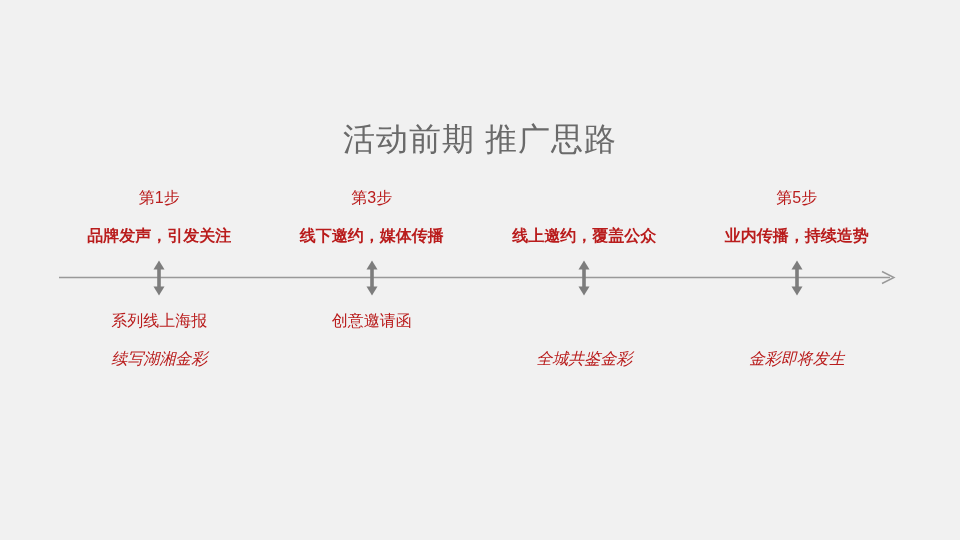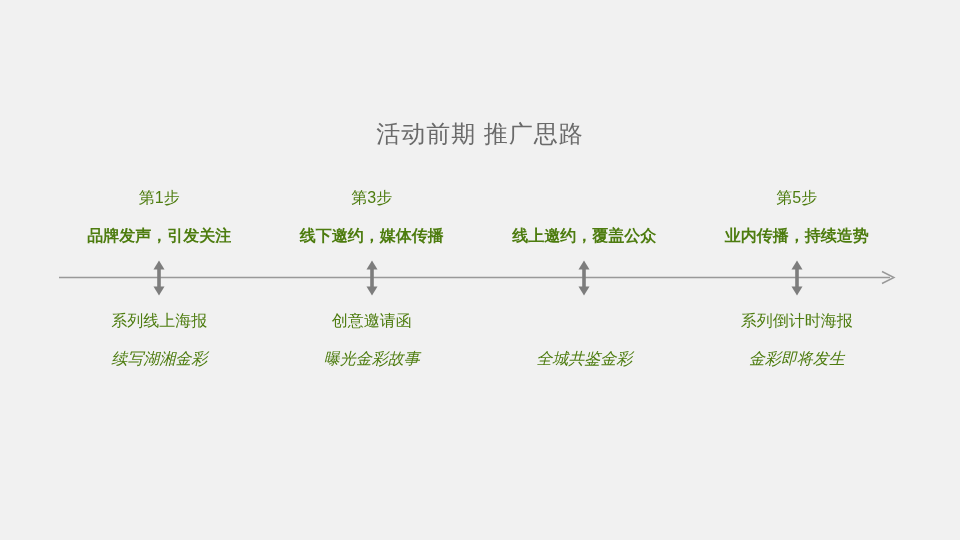--- a/index.html
+++ b/index.html
@@ -17,21 +17,21 @@
     background: #f1f1f1;
     overflow: hidden;
   }
   .title {
     position: absolute;
     top: 118px;
     left: 0;
     width: 100%;
     margin: 0;
     text-align: center;
-    font-size: 24px;
+    font-size: 32px;
     font-weight: 400;
     letter-spacing: 1px;
     color: #6a6a6a;
   }
   .timeline {
     position: absolute;
     left: 53px;
     top: 180px;
     width: 850px;
     height: 210px;
@@ -42,21 +42,21 @@
     left: 0;
     top: 86px;
     width: 850px;
     height: 24px;
     z-index: 1;
   }
   .col {
     position: relative;
     flex: 1 1 0;
     text-align: center;
-    color: #4d7c0f;
+    color: #b91c1c;
     font-size: 16px;
     line-height: 20px;
   }
   .step-label   { position: absolute; top: 8px;   left: 0; width: 100%; }
   .headline     { position: absolute; top: 46px;  left: 0; width: 100%; white-space: nowrap; font-weight: bold; }
   .varrow       { position: absolute; top: 80px;  left: 50%; transform: translateX(-50%); z-index: 2; }
   .item1        { position: absolute; top: 131px; left: 0; width: 100%; }
   .item2        { position: absolute; top: 169px; left: 0; width: 100%; font-style: italic; }
 </style>
 </head>
@@ -88,39 +88,37 @@
 
     <div class="col">
       <div class="step-label">第3步</div>
       <div class="headline">线下邀约，媒体传播</div>
       <svg class="varrow" width="16" height="36" viewBox="0 0 16 36" xmlns="http://www.w3.org/2000/svg">
         <line x1="8" y1="8" x2="8" y2="28" stroke="#7d7d7d" stroke-width="3.6"></line>
         <polygon points="8,0.5 2.5,9.5 13.5,9.5" fill="#7d7d7d"></polygon>
         <polygon points="8,35.5 2.5,26.5 13.5,26.5" fill="#7d7d7d"></polygon>
       </svg>
       <div class="item1">创意邀请函</div>
-      <div class="item2">曝光金彩故事</div>
     </div>
 
     <div class="col">
       <div class="headline">线上邀约，覆盖公众</div>
       <svg class="varrow" width="16" height="36" viewBox="0 0 16 36" xmlns="http://www.w3.org/2000/svg">
         <line x1="8" y1="8" x2="8" y2="28" stroke="#7d7d7d" stroke-width="3.6"></line>
         <polygon points="8,0.5 2.5,9.5 13.5,9.5" fill="#7d7d7d"></polygon>
         <polygon points="8,35.5 2.5,26.5 13.5,26.5" fill="#7d7d7d"></polygon>
       </svg>
       <div class="item2">全城共鉴金彩</div>
     </div>
 
     <div class="col">
       <div class="step-label">第5步</div>
       <div class="headline">业内传播，持续造势</div>
       <svg class="varrow" width="16" height="36" viewBox="0 0 16 36" xmlns="http://www.w3.org/2000/svg">
         <line x1="8" y1="8" x2="8" y2="28" stroke="#7d7d7d" stroke-width="3.6"></line>
         <polygon points="8,0.5 2.5,9.5 13.5,9.5" fill="#7d7d7d"></polygon>
         <polygon points="8,35.5 2.5,26.5 13.5,26.5" fill="#7d7d7d"></polygon>
       </svg>
-      <div class="item1">系列倒计时海报</div>
       <div class="item2">金彩即将发生</div>
     </div>
 
   </div>
 </div>
 
 </body></html>

